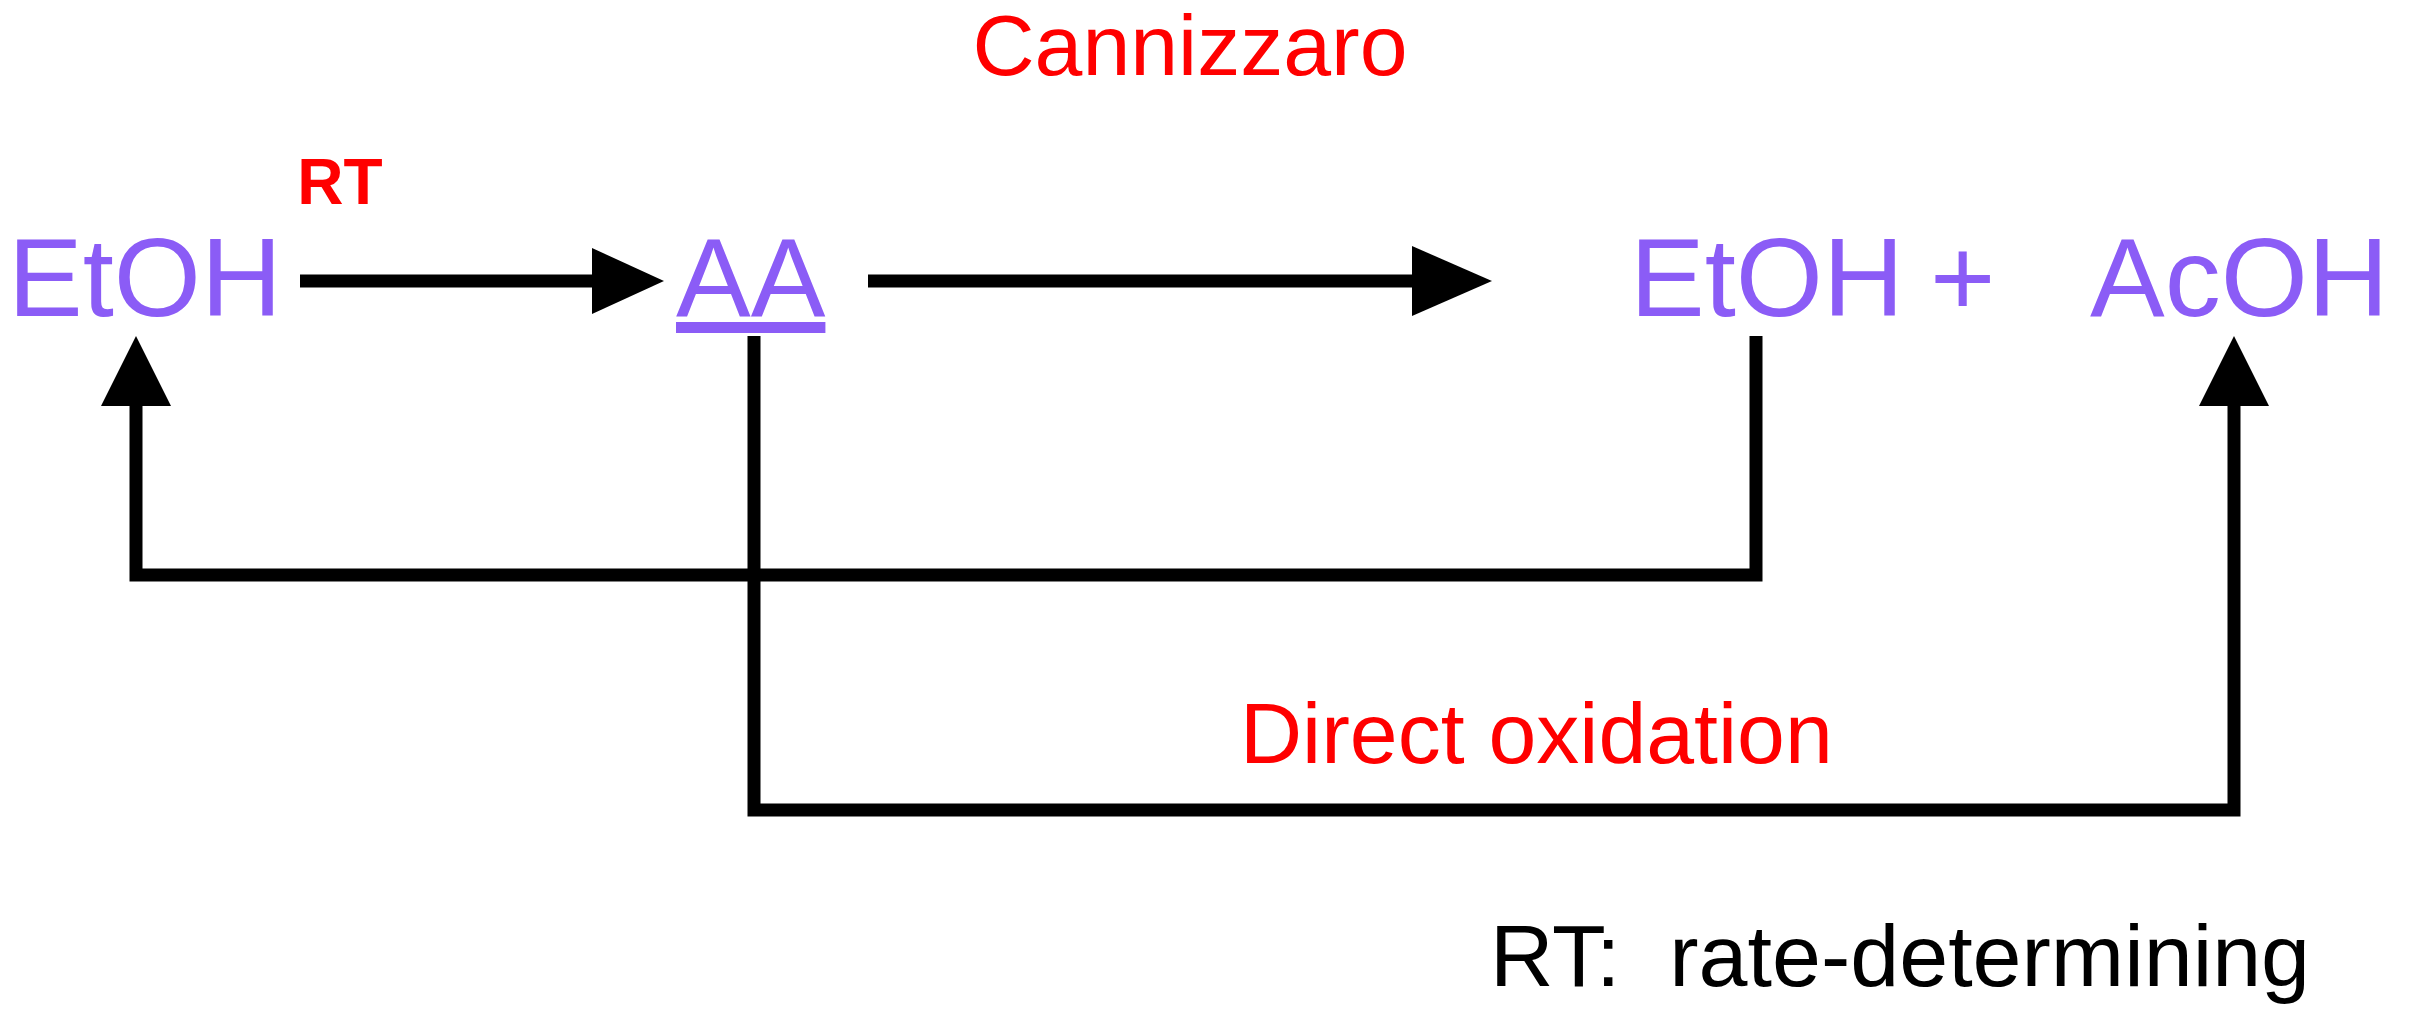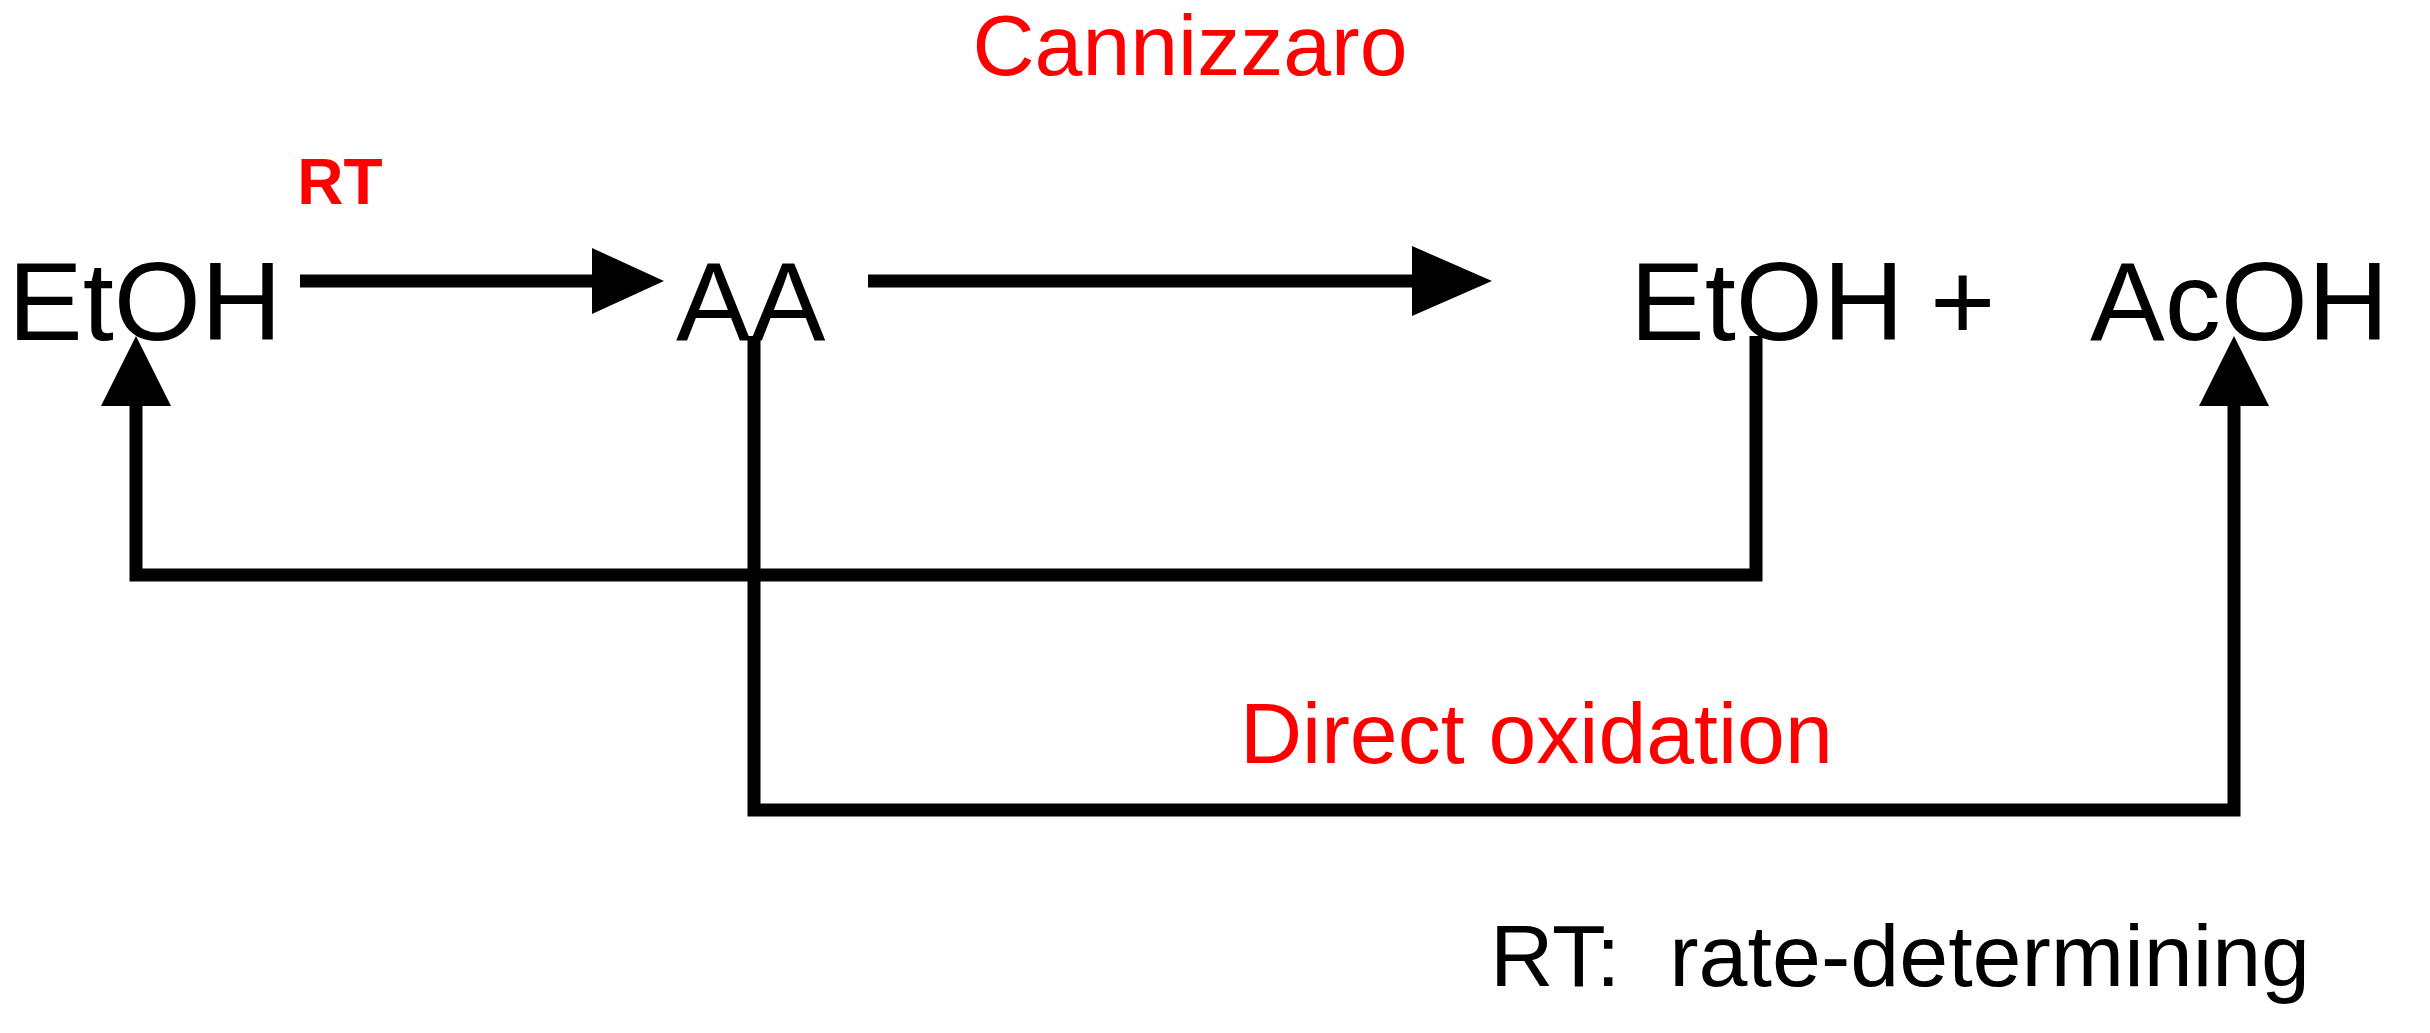--- a/index.html
+++ b/index.html
@@ -15,24 +15,23 @@
     background: #ffffff;
     overflow: hidden;
     font-family: "Liberation Sans", sans-serif;
   }
   .lbl {
     position: absolute;
     white-space: pre;
     line-height: 1;
   }
   .species {
-    color: #000000;
+    color: #8b5cf6;
     font-size: 112px;
     font-weight: 400;
-    margin-top: 24px;
   }
   .annot {
     color: #FF0000;
     font-size: 64px;
     font-weight: 700;
     text-align: center;
   }
   .annot-big {
     color: #FF0000;
     font-size: 86px;
@@ -90,21 +89,21 @@
       <polygon points="2199,406 2234,336 2269,406"></polygon>
     </g>
   </svg>
 
   <div class="lbl annot" style="left:260px; top:150px; width:160px;">RT</div>
 
   <div class="lbl annot-big" style="left:840px; top:2px; width:700px;">Cannizzaro</div>
 
   <div class="lbl species" style="left:8px; top:222px;">EtOH</div>
 
-  <div class="lbl species" style="left:676px; top:222px;">AA</div>
+  <div class="lbl species" style="left:676px; top:222px;text-decoration:underline;">AA</div>
 
   <div class="lbl species" style="left:1630px; top:222px;">EtOH</div>
 
   <div class="lbl species" style="left:1930px; top:222px;">+</div>
 
   <div class="lbl species" style="left:2090px; top:222px;">AcOH</div>
 
   <div class="lbl annot-big" style="left:1240px; top:690px;">Direct oxidation</div>
 
   <div class="lbl caption" style="left:1490px; top:912px;text-align:right;">RT:  rate-determining</div>

